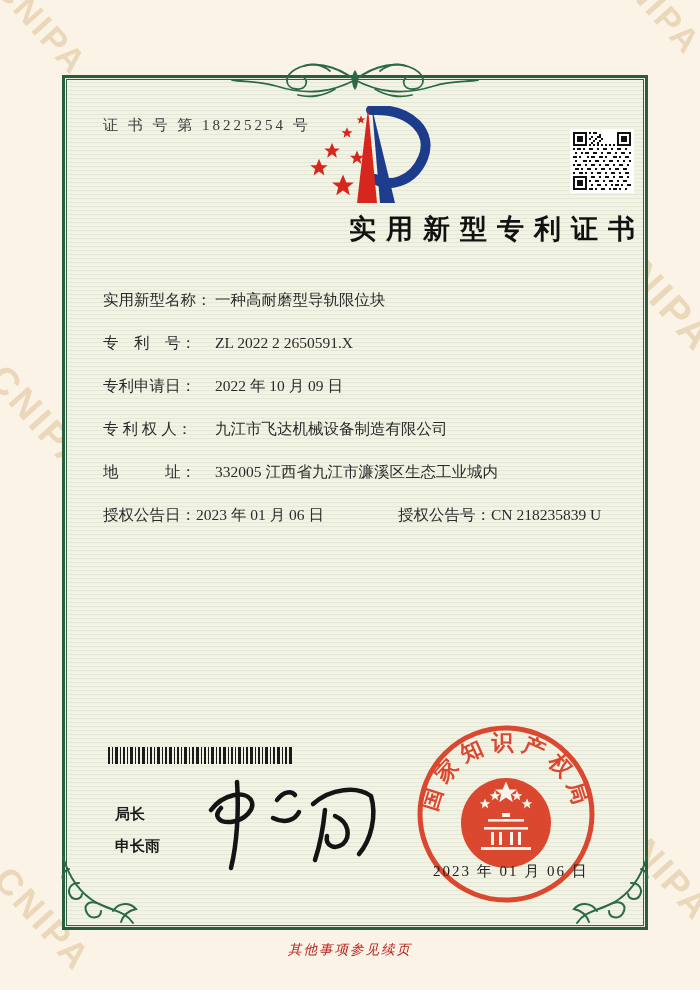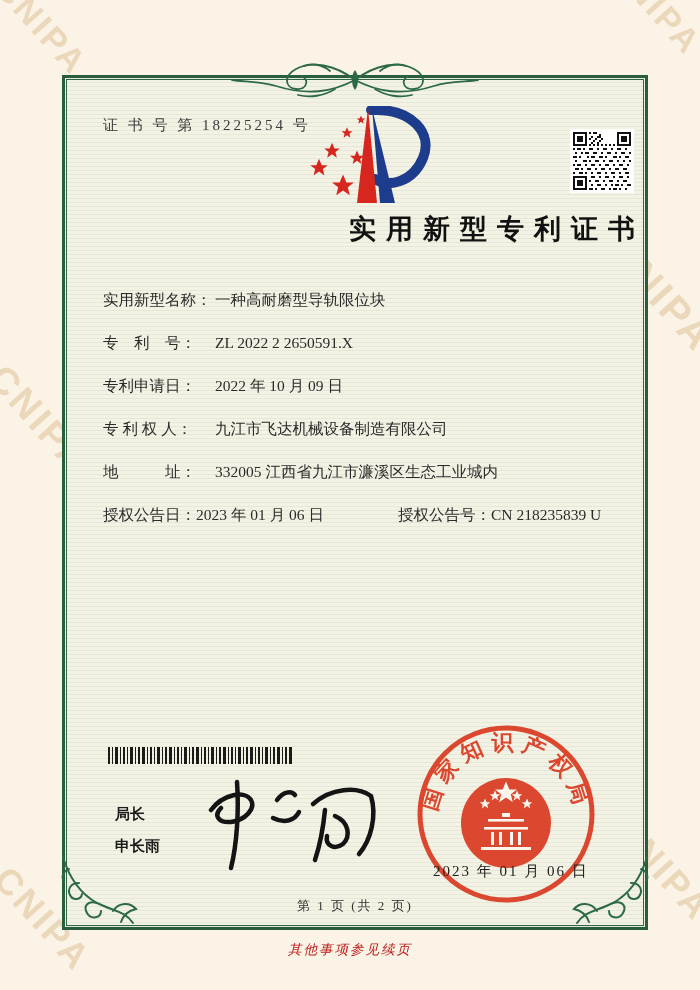--- a/index.html
+++ b/index.html
@@ -230,16 +230,15 @@
       <rect x="66" y="124" width="50" height="3"></rect>
       <rect x="76" y="109" width="3" height="13"></rect>
       <rect x="84" y="109" width="3" height="13"></rect>
       <rect x="95" y="109" width="3" height="13"></rect>
       <rect x="103" y="109" width="3" height="13"></rect>
       <rect x="87" y="90" width="8" height="4"></rect>
     </g>
   </svg>
   <div class="seal-date">2023 年 01 月 06 日</div>
 
-  <div class="page-indicator">第 1 页 (共 2 页)</div>
 </div>
 
 <div class="footer-note">其他事项参见续页</div>
 
 </body></html>

